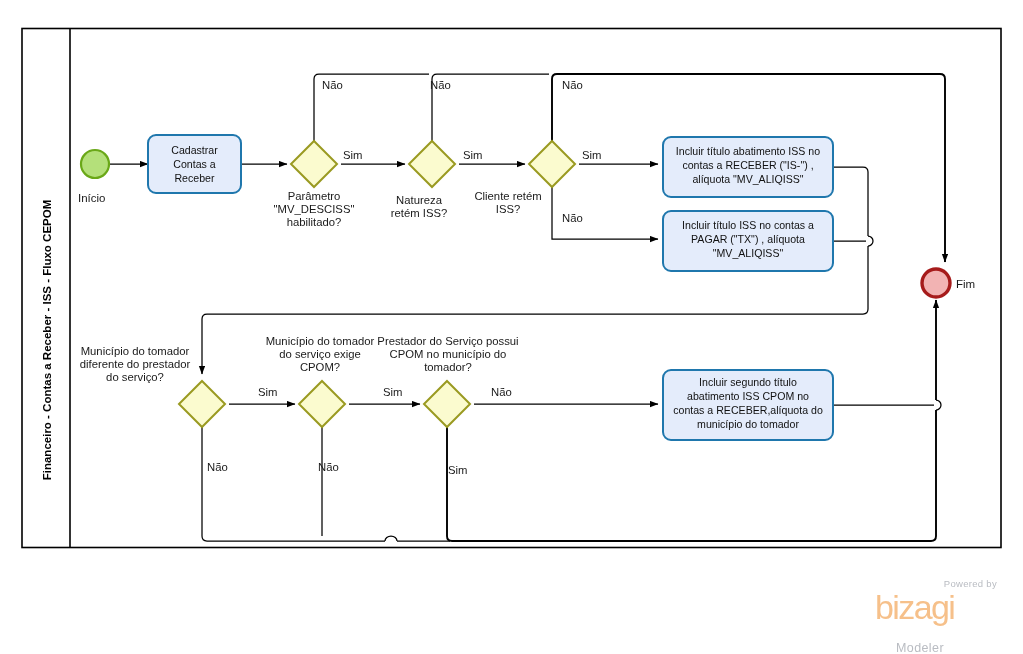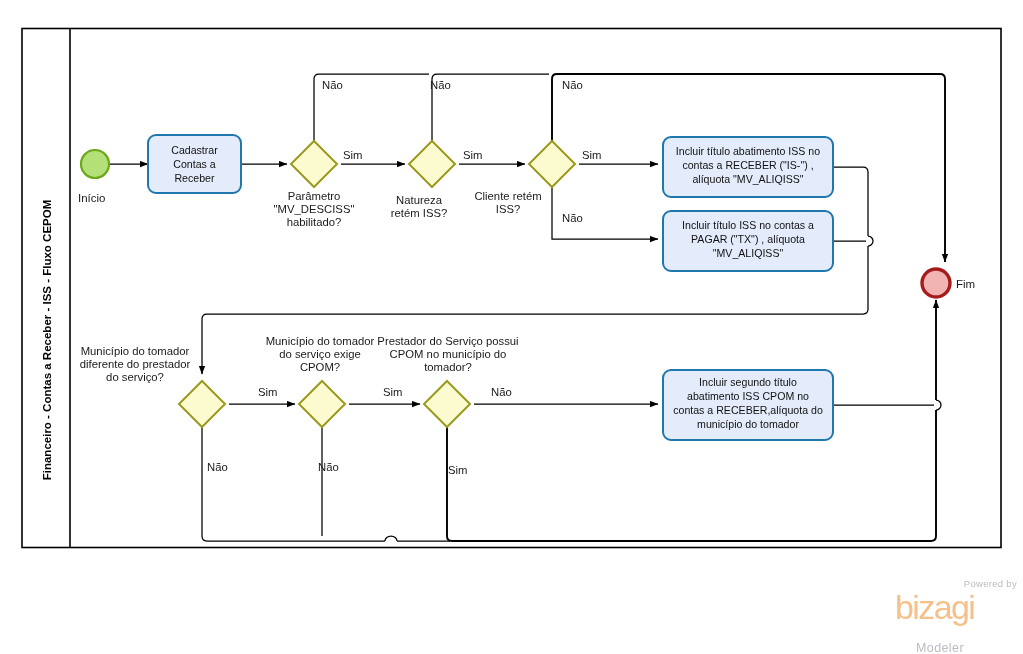--- a/index.html
+++ b/index.html
@@ -94,21 +94,21 @@
     stroke-linejoin: miter;
   }
   .flow-label {
     font-family: "Liberation Sans", sans-serif;
     font-size: 11.3px;
     fill: #1a1a1a;
   }
   
   .brand {
     position: absolute;
-    right: 0;
+    right: 20px;
     bottom: 12px;
     width: 128px;
     height: 64px;
     text-align: right;
     user-select: none;
   }
   .brand-powered {
     font-family: "Liberation Sans", sans-serif;
     font-size: 9.5px;
     color: #b9bcc2;

